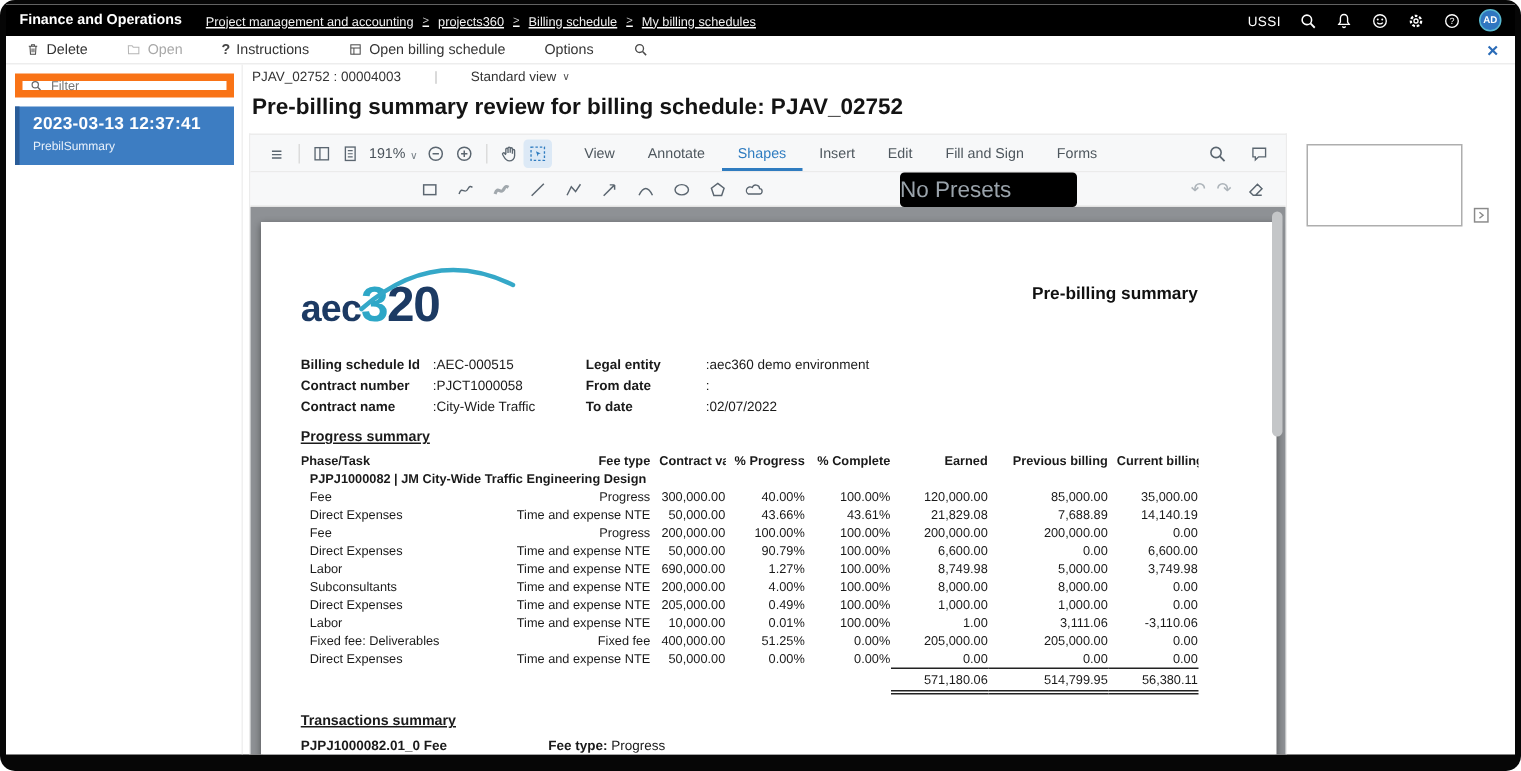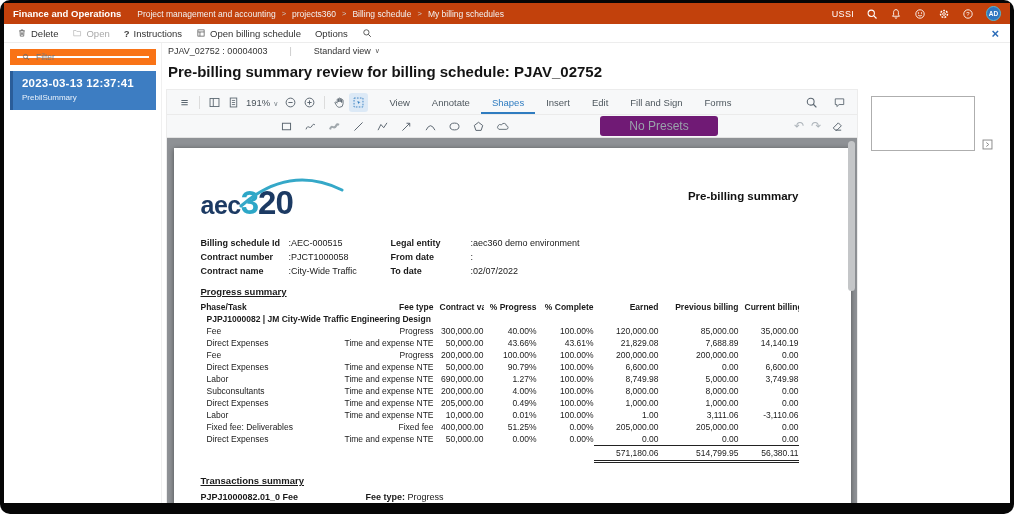--- a/index.html
+++ b/index.html
@@ -5,50 +5,50 @@
   * { box-sizing: border-box; }
   html,body { margin:0; padding:0; background:#fff; }
   body { font-family:"Liberation Sans", sans-serif; }
 
   .frame { width:1014px; height:514px; background:#060606; border-radius:10px;
            padding:3px 4px 11px 4px; position:relative; overflow:hidden; }
   .screen { width:100%; height:100%; background:#fff; overflow:hidden;
             display:flex; flex-direction:column; }
 
   
-  .topbar { flex:0 0 21px; background:#c2410c; color:#fff; display:flex; align-items:center; white-space:nowrap; }
+  .topbar { flex:0 0 21px; background:#000000; color:#fff; display:flex; align-items:center; white-space:nowrap; }
   .app-title { font-size:9.5px; font-weight:bold; padding:0 16px 0 9px; }
-  .crumbs { display:flex; align-items:center; }
+  .crumbs { display:flex; align-items:center;text-decoration:underline; }
   .crumb { font-size:8.5px; color:#f2f2f2; cursor:pointer; }
   .crumb-sep { font-size:7.5px; color:#cfcfcf; margin:0 6px; }
   .topbar-right { margin-left:auto; display:flex; align-items:center; gap:12px; padding-right:9px;justify-content:flex-end; }
   .env-label { font-size:9px; letter-spacing:.3px; }
   .tb-icon { width:12px; height:12px; color:#fff; display:flex; align-items:center; justify-content:center; cursor:pointer; }
   .tb-icon svg { width:12px; height:12px; }
   .avatar { width:15px; height:15px; border-radius:50%; background:#2f76c0; color:#fff;
             font-size:6.5px; font-weight:bold; display:flex; align-items:center; justify-content:center;
             border:1.5px solid #57b8cf; cursor:pointer; }
 
   
   .cmdbar { flex:0 0 19px; background:#fff; display:flex; align-items:center; font-size:9.5px;
-            color:#333; padding:0 6px; border-bottom:1px solid #ededed; }
+            color:#333; padding:0 6px; border-bottom:1px solid #ededed;gap:12px; }
   .cmd { display:flex; align-items:center; gap:4px; padding:0 7px; height:100%; cursor:pointer; }
   .cmd svg { width:10px; height:10px; color:#4a4a4a; }
   .cmd.disabled { color:#a8a8a8; }
   .cmd.disabled svg { color:#b5b5b5; }
   .cmd .q { font-weight:bold; color:#444; font-size:9.5px; }
   .cmdbar-right { margin-left:auto; display:flex; align-items:center; gap:13px; padding-right:5px; color:#2b6cb8; }
   .cmdbar-right .tb-icon svg { width:11px; height:11px; }
   .close-x { color:#2b6cb8; font-size:13px; font-weight:bold; line-height:1; cursor:pointer; }
 
   
   .content { flex:1; display:flex; min-height:0; }
 
   .left-panel { flex:0 0 158px; padding:6px 5px 0 6px; border-right:1px solid #f0f0f0; }
-  .filter-box { display:flex; align-items:center; gap:4px; border:7px solid #f97316; background:#fff;
+  .filter-box { display:flex; align-items:center; gap:4px; border:5px solid #f97316; background:#fff;
                 height:16px; padding:0 5px; }
   .filter-box svg { width:8px; height:8px; color:#666; flex:0 0 auto; }
   .filter-box input { border:none; outline:none; width:100%; font-size:8.5px; font-family:inherit; color:#333; background:transparent; }
   .list-item { margin-top:6px; background:#3d7dc2; color:#fff; padding:6px 9px 8px; cursor:pointer;
                border-left:3px solid #2a5d99; }
   .list-item .li-title { font-size:11.5px; font-weight:600; letter-spacing:.2px; }
   .list-item .li-sub { font-size:8px; margin-top:4px; color:#e8f1fb; }
 
   .main { flex:1; min-width:0; display:flex; flex-direction:column; padding:3px 0 0 4px; }
   .record-bar { font-size:9px; color:#333; display:flex; align-items:center; gap:22px; padding-left:2px; }
@@ -71,22 +71,22 @@
   .tool.active { background:#dcE9f6; color:#2f7cc0; }
   .vdiv { width:1px; height:13px; background:#dcdcdc; margin:0 5px; flex:0 0 auto; }
   .zoom { font-size:9.5px; color:#49525a; display:flex; align-items:flex-end; gap:3px; margin:0 3px; cursor:pointer; }
   .zoom .chev { font-size:7px; color:#7a838a; }
   .tabs { display:flex; margin-left:10px; height:100%; align-items:stretch; }
   .tab { font-size:9.5px; color:#4e575e; padding:0 11px; display:flex; align-items:center; cursor:pointer; }
   .tab.active { color:#2f7cc0; box-shadow:inset 0 -2px 0 #2f7cc0; }
   .vtb-right { margin-left:auto; display:flex; gap:9px; align-items:center; }
 
   .shape-tools { display:flex; gap:5px; margin-left:100px; }
-  .presets { margin-left:88px; background:#701a75; color:#9aa3ab; font-size:12px; padding:3px 0;
-             width:118px; text-align:center; border-radius:3px; cursor:default; }
+  .presets { margin-left:88px; background:#000000; color:#9aa3ab; font-size:15px; padding:3px 0;
+             width:118px; border-radius:3px; cursor:default; }
   .vtb2-right { margin-left:auto; display:flex; gap:7px; align-items:center; }
   .hist-icon { font-size:12px; color:#adb4ba; cursor:pointer; line-height:1; }
 
   
   .doc-area { flex:1; background:#8e9195; position:relative; overflow:hidden;
               display:flex; justify-content:center; min-height:0; }
   .pdf-page { flex:0 0 auto; width:677px; height:840px; margin-top:10px; background:#fff;
               box-shadow:0 1px 5px rgba(0,0,0,.45); padding:24px 52px 0 27px; color:#1a1a1a; }
   .scrollbar { position:absolute; right:2px; top:3px; bottom:3px; width:7px; }
   .scroll-thumb { width:7px; height:150px; background:#c4c6c8; border-radius:4px; cursor:pointer; }

